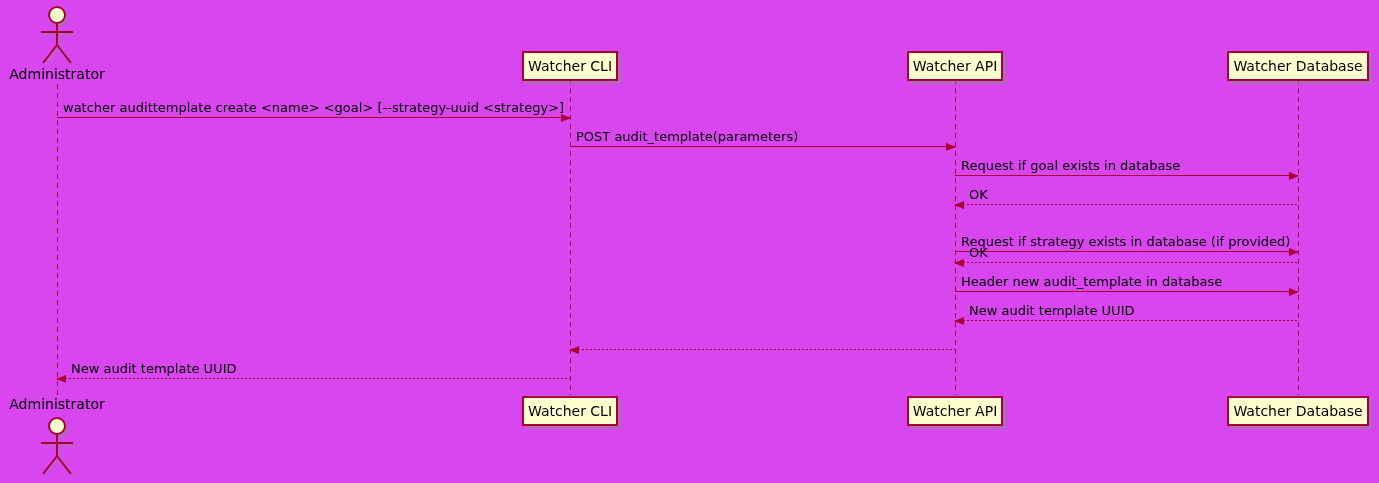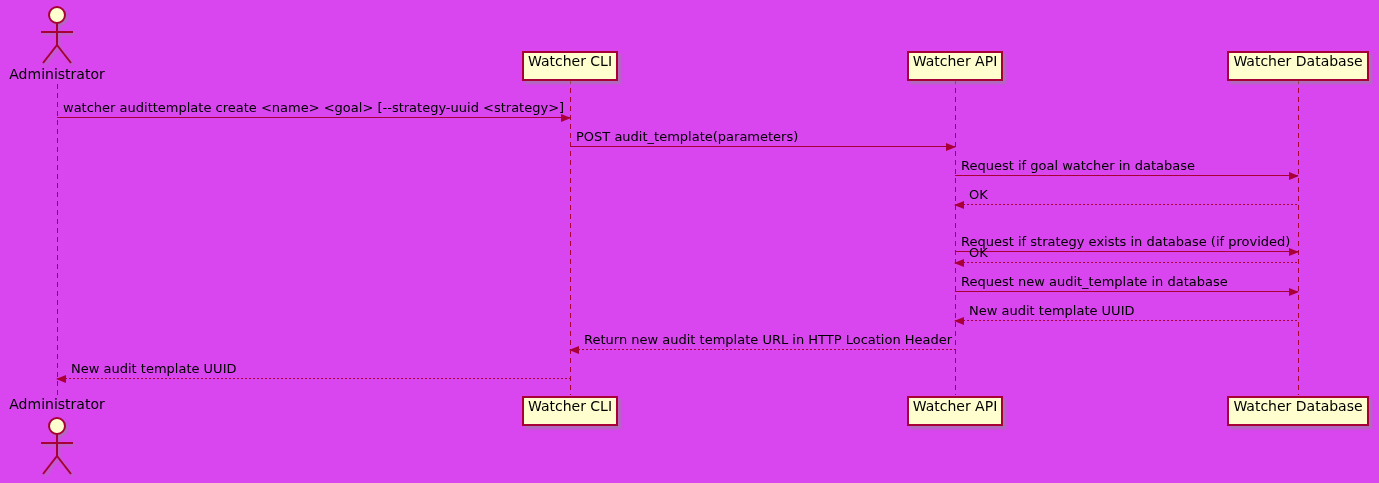--- a/index.html
+++ b/index.html
@@ -15,21 +15,21 @@
     color:#000;
     overflow:hidden;
   }
   
   .pbox{
     position:absolute;
     height:26px;
     background:var(--fill);
     border:2px solid var(--crimson);
     box-shadow:3px 3px 2px rgba(140,140,140,0.55);
-    display:flex;justify-content:center;
+    display:flex;align-items:center;justify-content:center;
     font-size:14px;
     white-space:nowrap;
   }
   
   .lifeline{
     position:absolute;
     width:1px;
     background:repeating-linear-gradient(180deg,var(--crimson) 0 5px,transparent 5px 9px);
   }
   
@@ -99,21 +99,21 @@
     <div class="arrow right"></div>
   </div>
 
   <div class="msg" style="left:570px;top:127px;width:385px">
     <div class="msg-text">POST audit_template(parameters)</div>
     <div class="msg-line"></div>
     <div class="arrow right"></div>
   </div>
 
   <div class="msg" style="left:955px;top:156px;width:343px">
-    <div class="msg-text">Request if goal watcher in database</div>
+    <div class="msg-text">Request if goal exists in database</div>
     <div class="msg-line"></div>
     <div class="arrow right"></div>
   </div>
 
   <div class="msg ret" style="left:955px;top:185px;width:343px">
     <div class="msg-text">OK</div>
     <div class="msg-line dotted"></div>
     <div class="arrow left"></div>
   </div>
 
@@ -123,33 +123,32 @@
     <div class="arrow right"></div>
   </div>
 
   <div class="msg ret" style="left:955px;top:243px;width:343px">
     <div class="msg-text">OK</div>
     <div class="msg-line dotted"></div>
     <div class="arrow left"></div>
   </div>
 
   <div class="msg" style="left:955px;top:272px;width:343px">
-    <div class="msg-text">Request new audit_template in database</div>
+    <div class="msg-text">Header new audit_template in database</div>
     <div class="msg-line"></div>
     <div class="arrow right"></div>
   </div>
 
   <div class="msg ret" style="left:955px;top:301px;width:343px">
     <div class="msg-text">New audit template UUID</div>
     <div class="msg-line dotted"></div>
     <div class="arrow left"></div>
   </div>
 
   <div class="msg ret" style="left:570px;top:330px;width:385px">
-    <div class="msg-text">Return new audit template URL in HTTP Location Header</div>
     <div class="msg-line dotted"></div>
     <div class="arrow left"></div>
   </div>
 
   <div class="msg ret" style="left:57px;top:359px;width:513px">
     <div class="msg-text">New audit template UUID</div>
     <div class="msg-line dotted"></div>
     <div class="arrow left"></div>
   </div>
 

